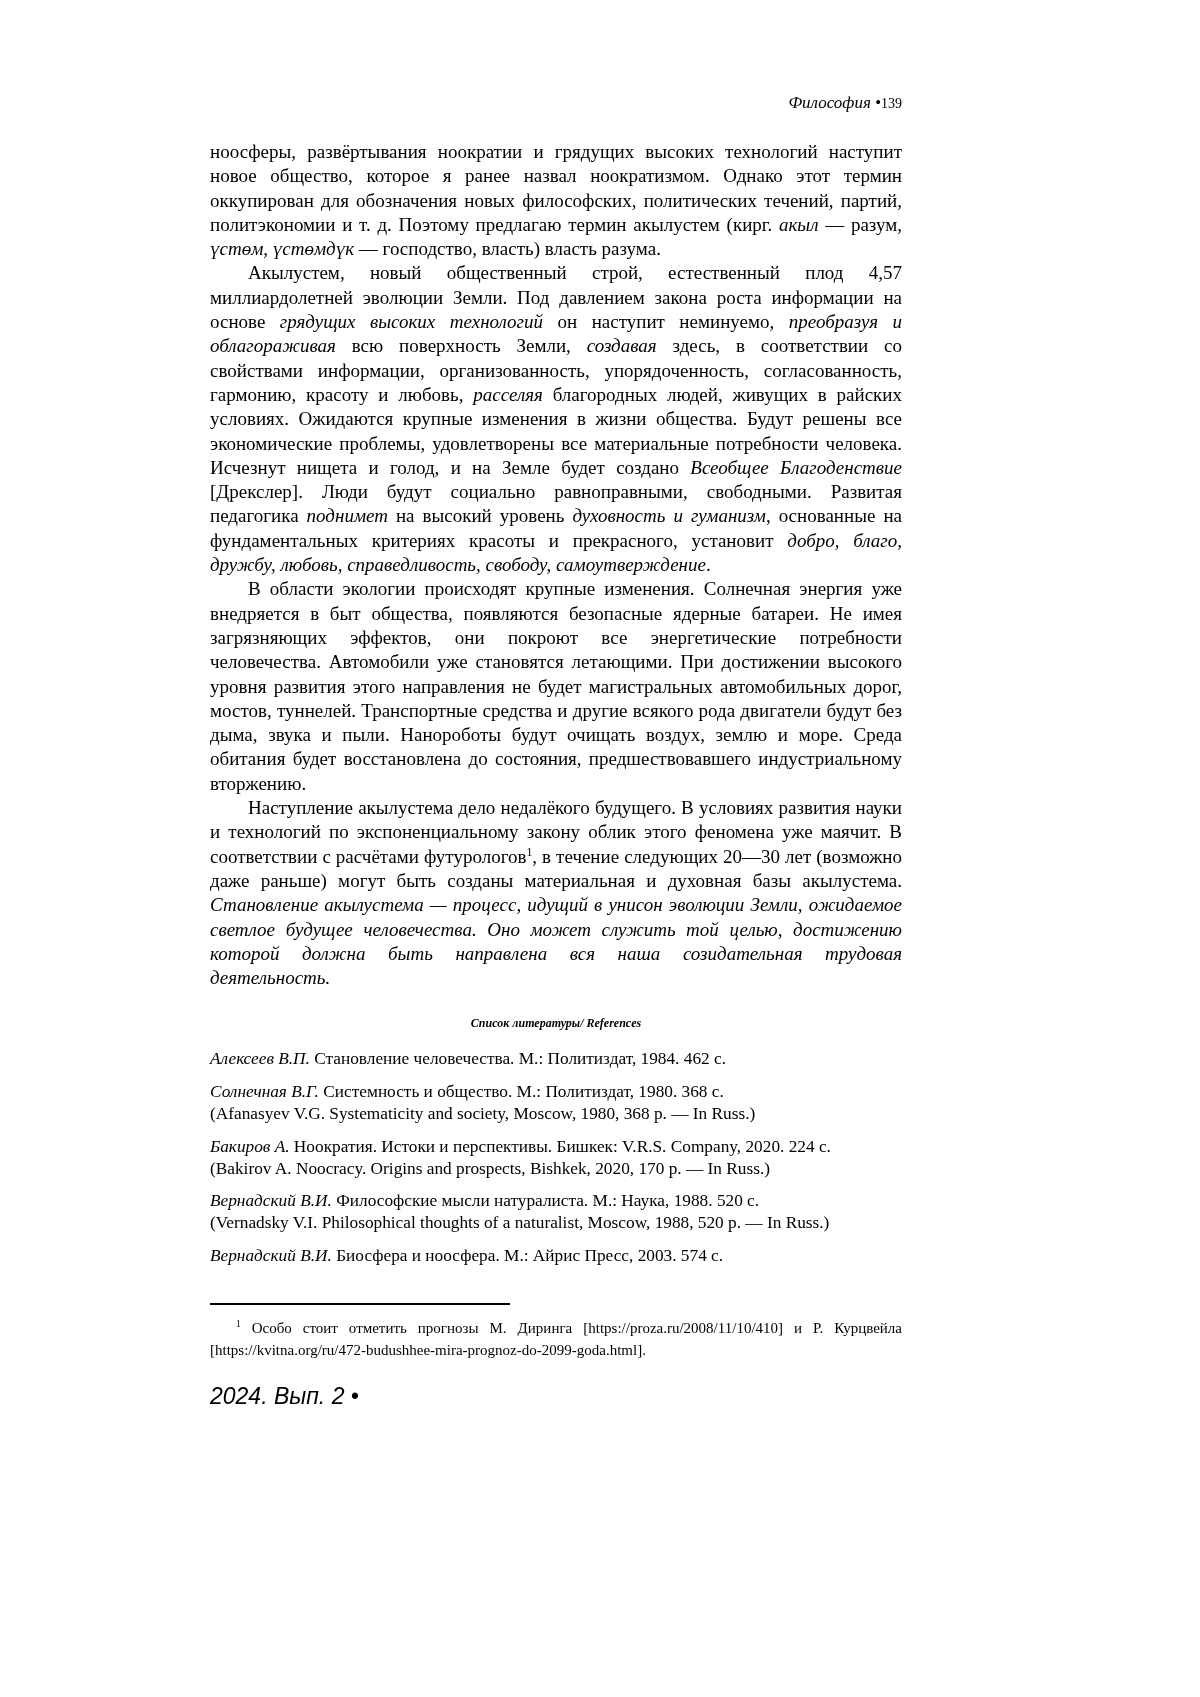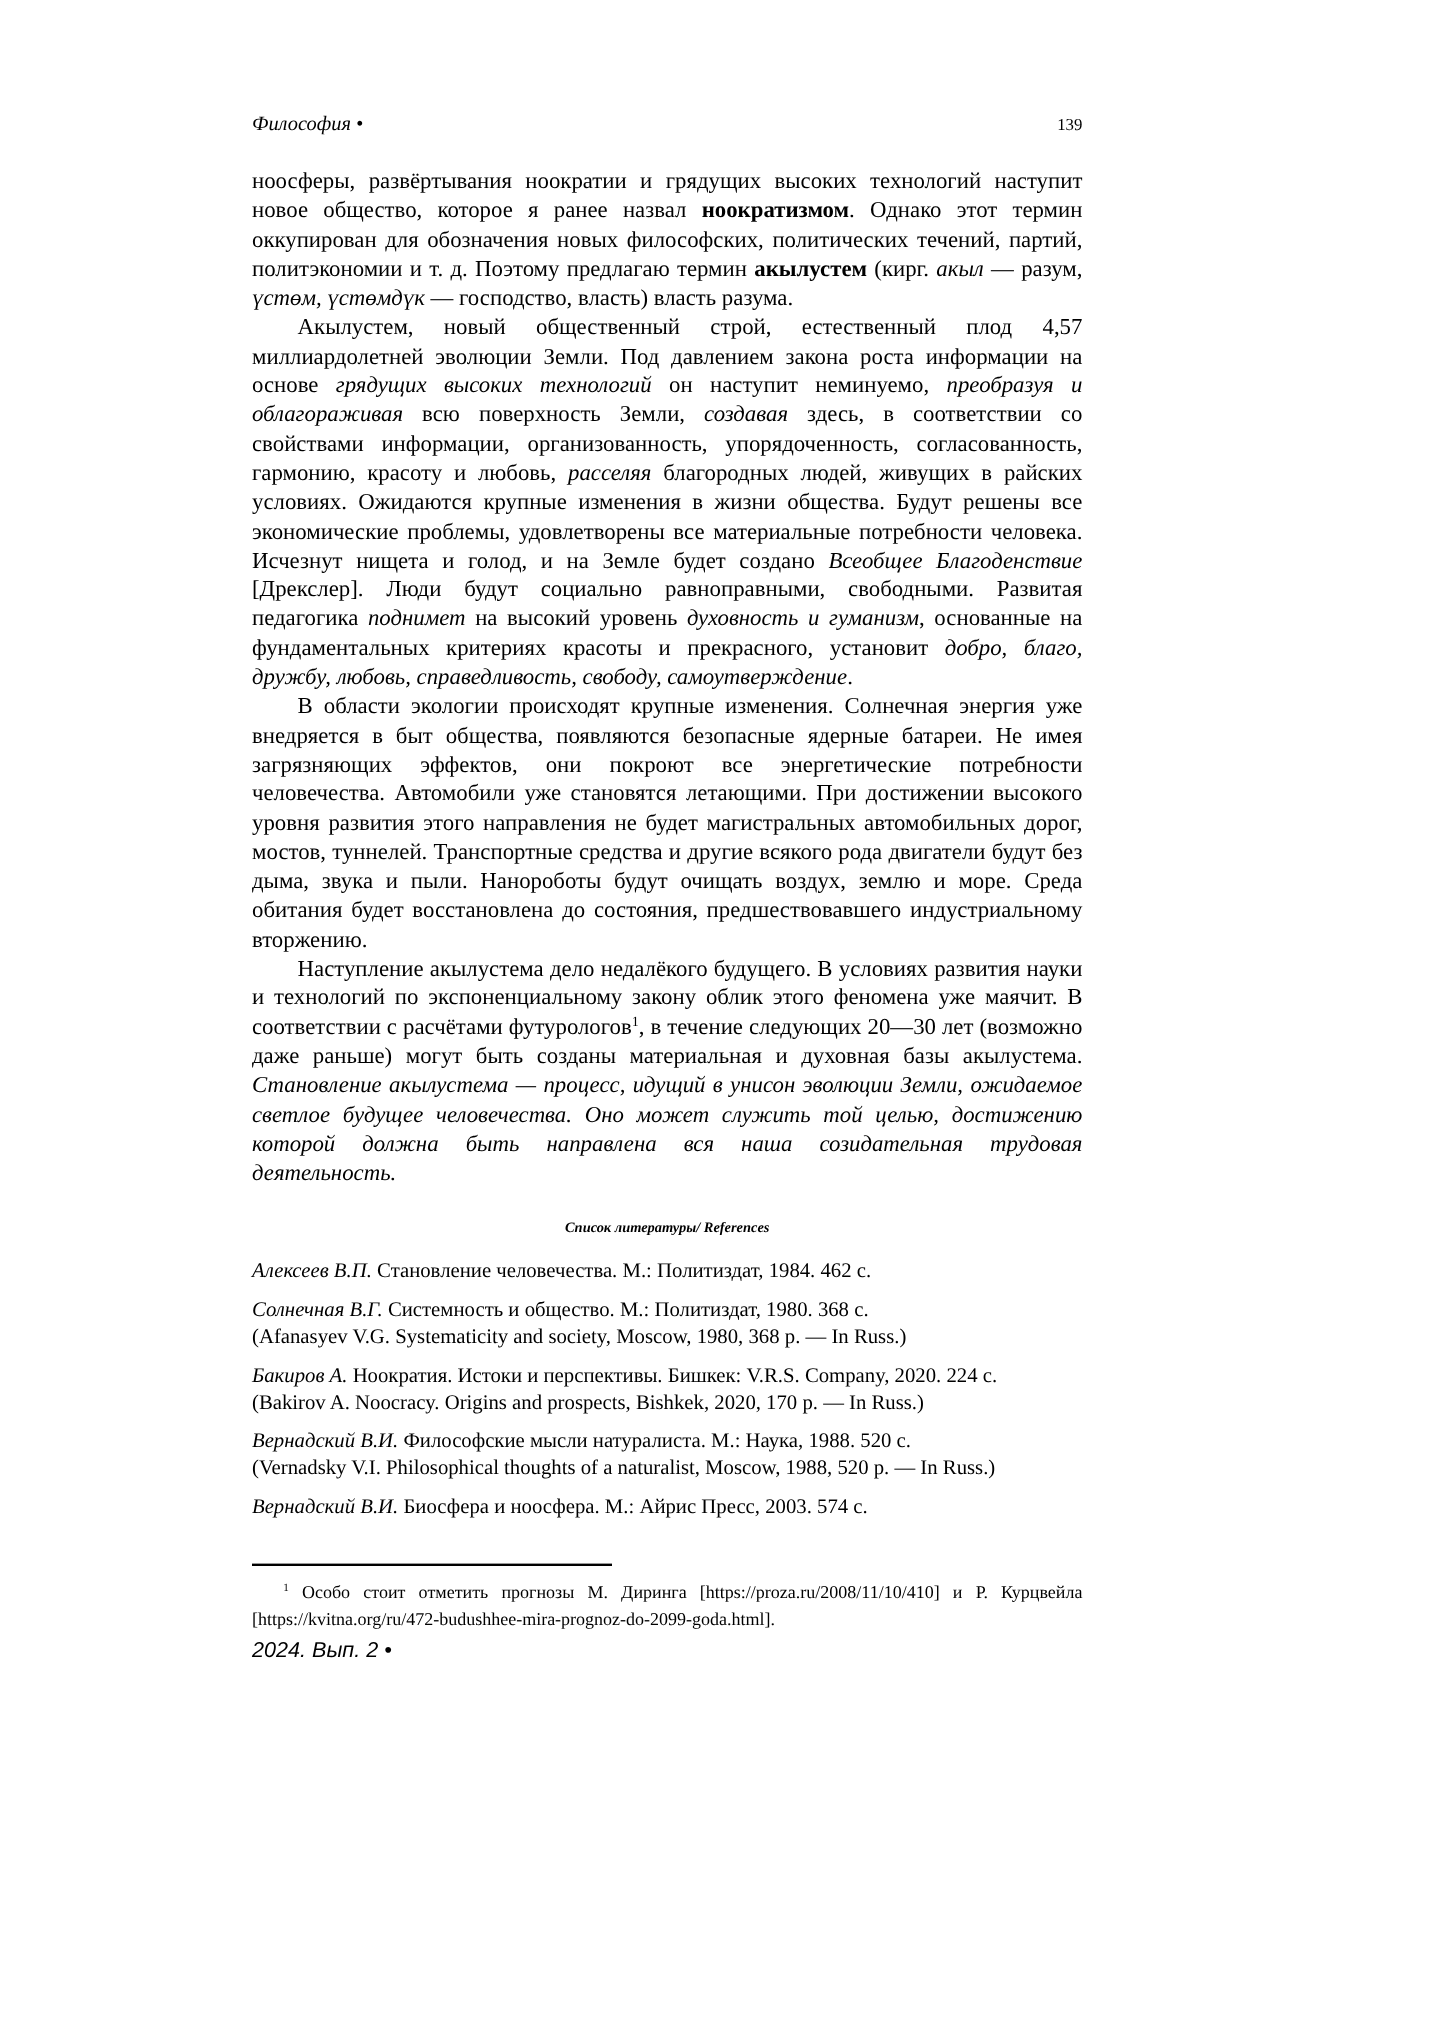--- a/index.html
+++ b/index.html
@@ -17,21 +17,21 @@
     -webkit-font-smoothing: antialiased;
   }
   .page {
     position: absolute;
     left: 210px;
     top: 93px;
     width: 692px;
   }
   .running-head {
     display: flex;
-    justify-content: space-between;
+    justify-content: flex-end;
     align-items: baseline;
     margin-bottom: 27px;
   }
   .rh-title {
     font-style: italic;
     font-size: 17px;
   }
   .rh-page {
     font-size: 14px;
     font-style: normal;
@@ -42,21 +42,21 @@
   .para {
     margin: 0;
     font-size: 19px;
     line-height: 24.3px;
     text-indent: 38px;
     text-align: justify;
   }
   .para.no-indent {
     text-indent: 0;
   }
-  .seg-b { font-weight: bold; }
+  .seg-b { font-weight: normal; }
   .seg-i { font-style: italic; }
   sup.seg-sup {
     font-size: 0.62em;
     line-height: 0;
     vertical-align: super;
   }
   .refs-heading {
     margin: 26px 0 17px 0;
     text-align: center;
     font-size: 12px;
@@ -82,24 +82,24 @@
     height: 0;
   }
   .footnote-text {
     margin: 12px 0 0 0;
     font-size: 15px;
     line-height: 22px;
     text-indent: 26px;
     text-align: justify;
   }
   .page-footer {
-    margin-top: 4px;
+    margin-top: 22px;
     font-family: "Liberation Sans", "DejaVu Sans", sans-serif;
     font-style: italic;
-    font-size: 18px;
+    font-size: 23px;
   }
 </style>
 </head>
 <body>
 
 <div class="page">
 
   <div class="running-head">
     <span class="rh-title">Философия •</span>
     <span class="rh-page">139</span>

